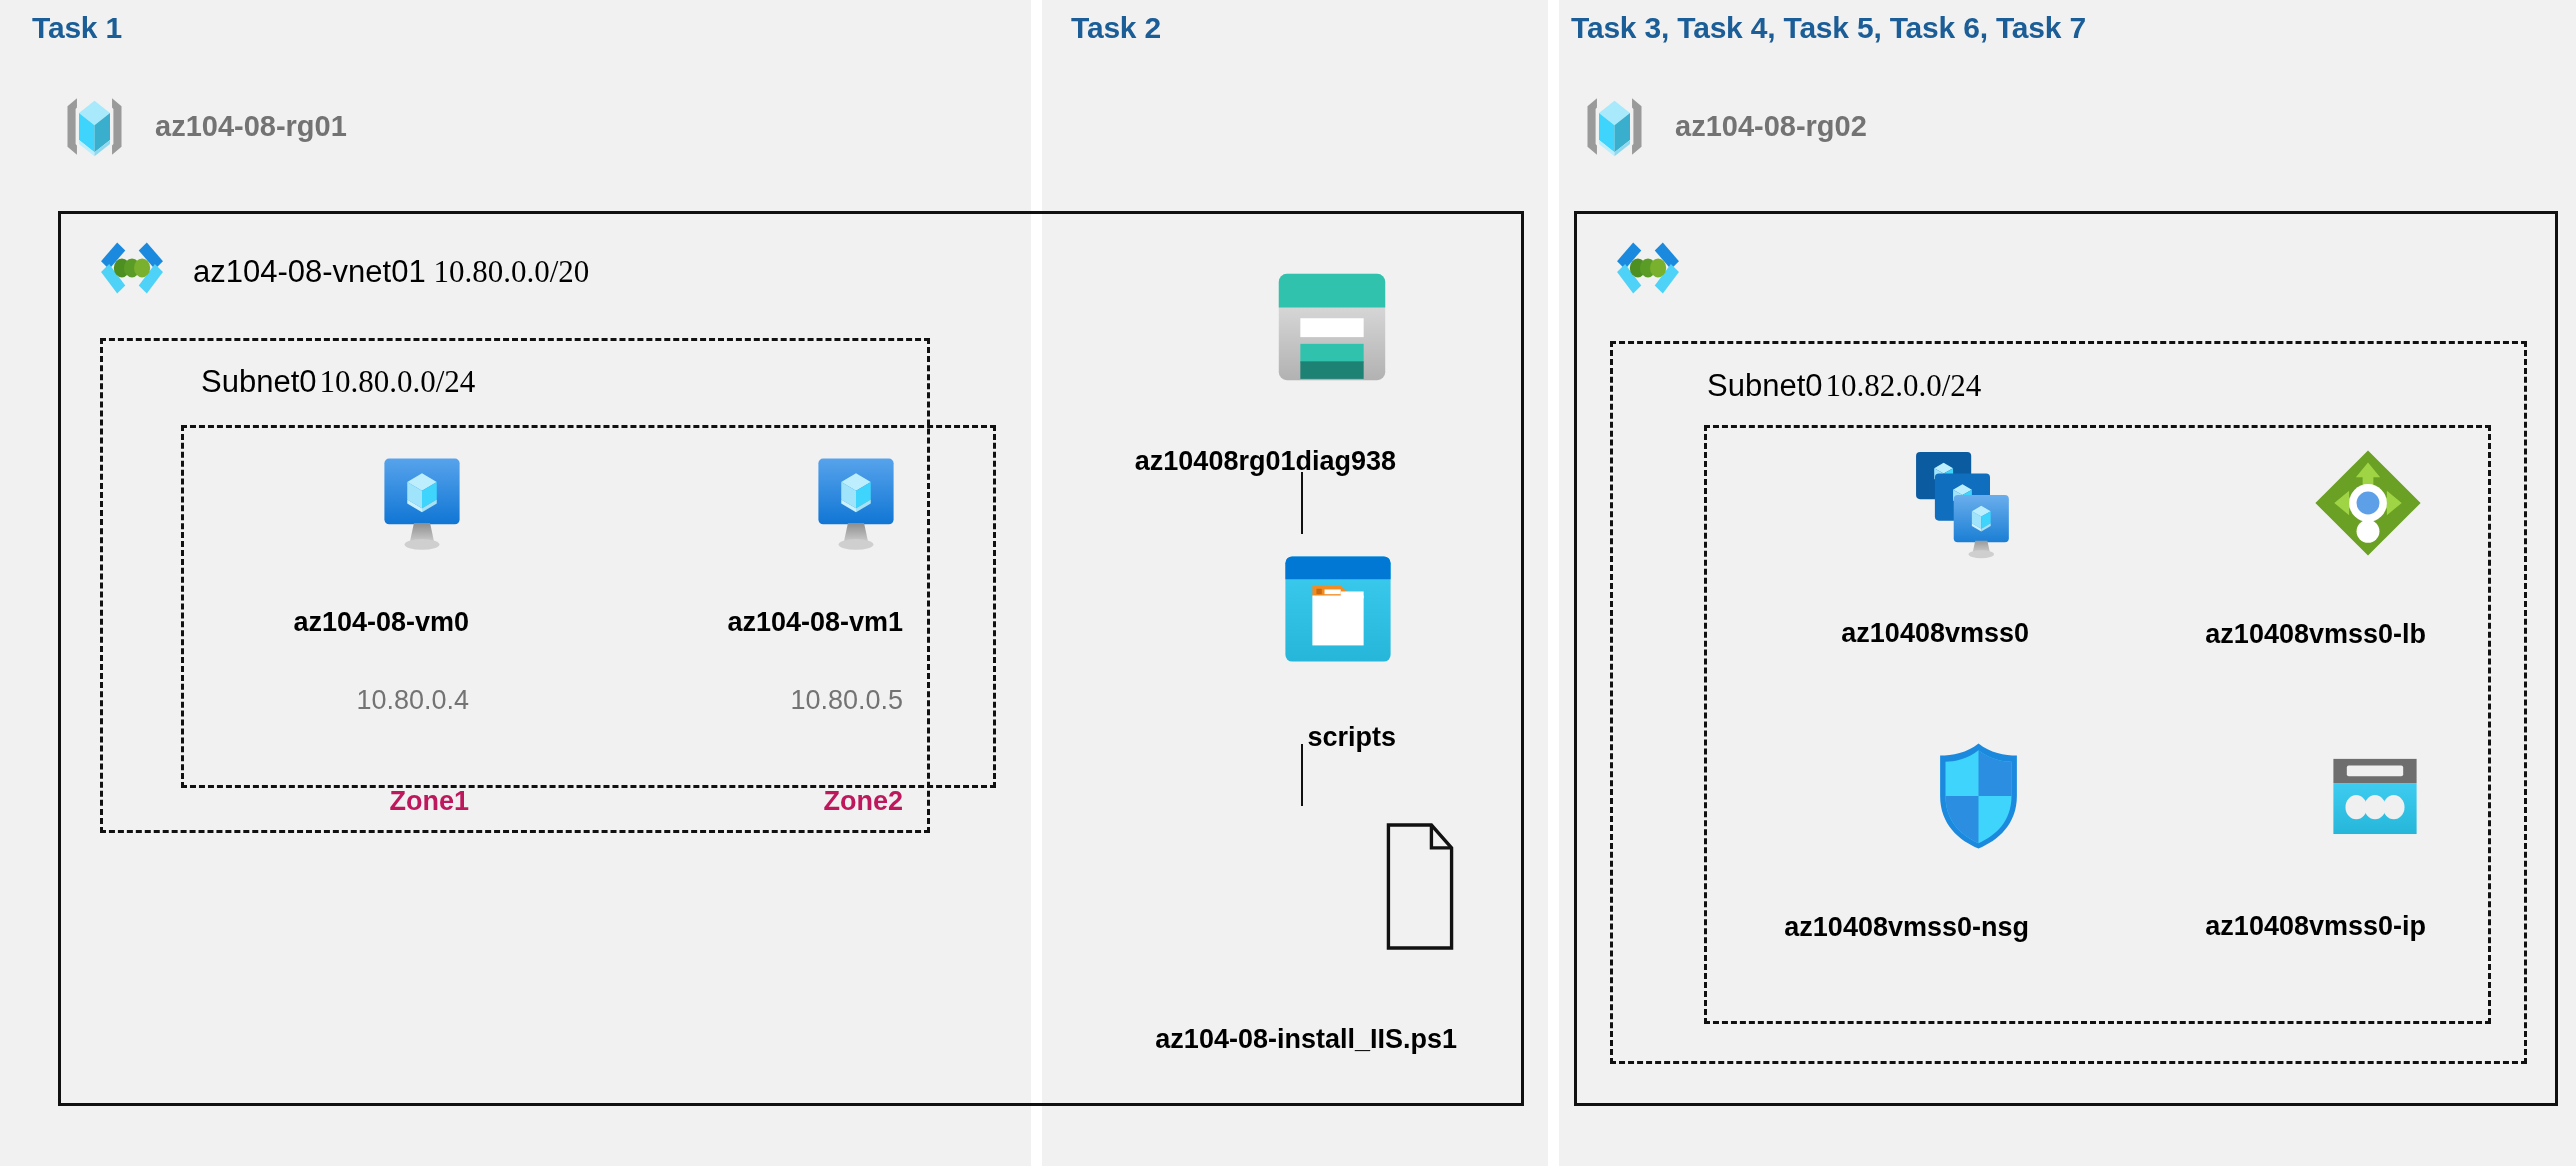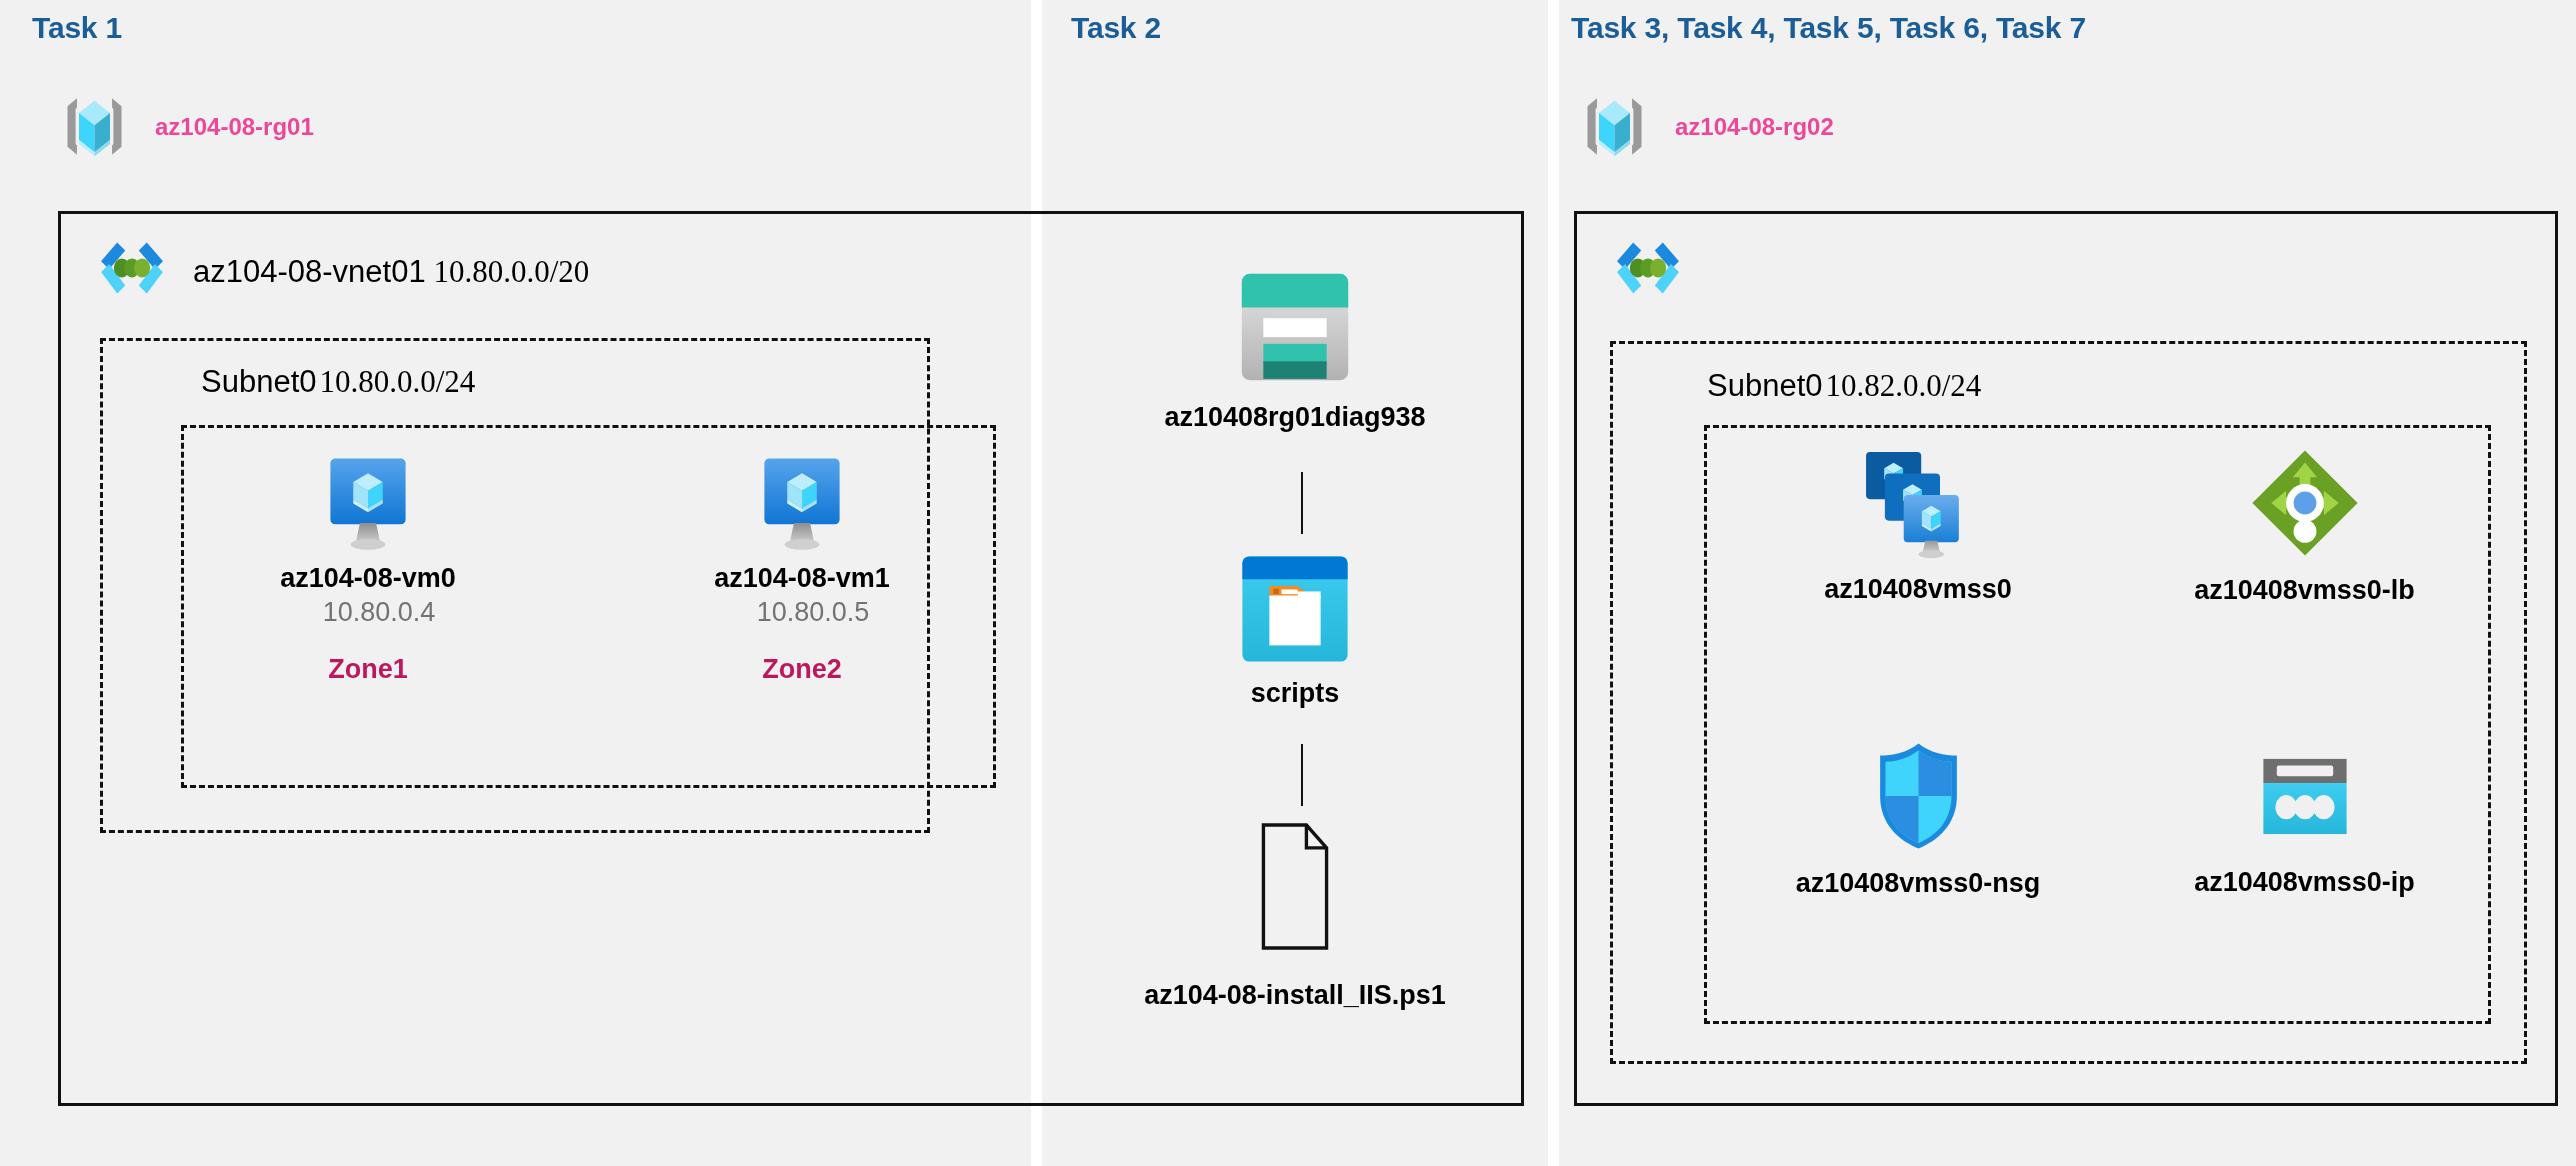--- a/index.html
+++ b/index.html
@@ -6,28 +6,28 @@
   body{
     font-family:"Liberation Sans", sans-serif;
     width:2576px;height:1166px;position:relative;overflow:hidden;
   }
   .panel{position:absolute;background:#f1f1f1;}
   .task-label{
     position:absolute;color:#1b5d96;font-weight:bold;font-size:30px;
     letter-spacing:-0.2px;white-space:nowrap;text-align:center;
   }
   .rg-row{position:absolute;display:flex;align-items:center;gap:20px;}
-  .rg-name{font-size:24px;font-weight:bold;color:#ec4899;white-space:nowrap;}
+  .rg-name{font-size:29px;font-weight:bold;color:#737373;white-space:nowrap;}
   .solid-box{position:absolute;border:3.4px solid #111;background:transparent;}
   .dashed-box{position:absolute;border:3.4px dashed #111;background:transparent;}
   .vnet-row{position:absolute;display:flex;align-items:center;gap:23px;white-space:nowrap;}
   .strong{font-weight:normal;font-size:31px;color:#000;}
   .normal{font-weight:normal;font-size:31px;color:#000;font-family:Liberation Serif, serif;}
   .subnet-row{position:absolute;white-space:nowrap;}
-  .node{position:absolute;display:flex;flex-direction:column;align-items:center;}
+  .node{position:absolute;display:flex;flex-direction:column;align-items:flex-end;gap:44px;}
   .node-label{font-size:27px;font-weight:bold;color:#000;white-space:nowrap;text-align:center;line-height:1.18;}
   .node-sub{font-size:27px;font-weight:normal;color:#737373;white-space:nowrap;text-align:center;line-height:1.3;margin-left:22px;}
   .node-zone{font-size:27px;font-weight:bold;color:#be185d;white-space:nowrap;margin-top:24px;}
   .connector{position:absolute;background:#111;width:2px;}
   svg{display:block;}
 </style>
 </head>
 <body>
 
 <div class="panel" style="left:0px;top:0px;width:1031px;height:1166px;"></div>

